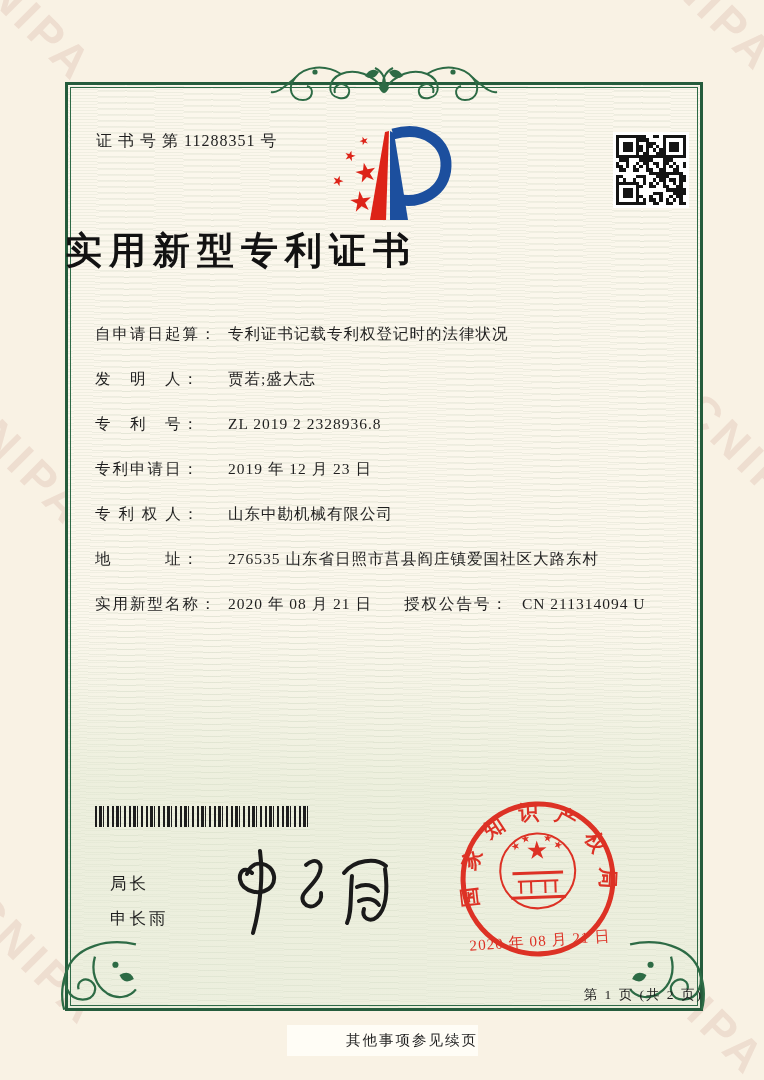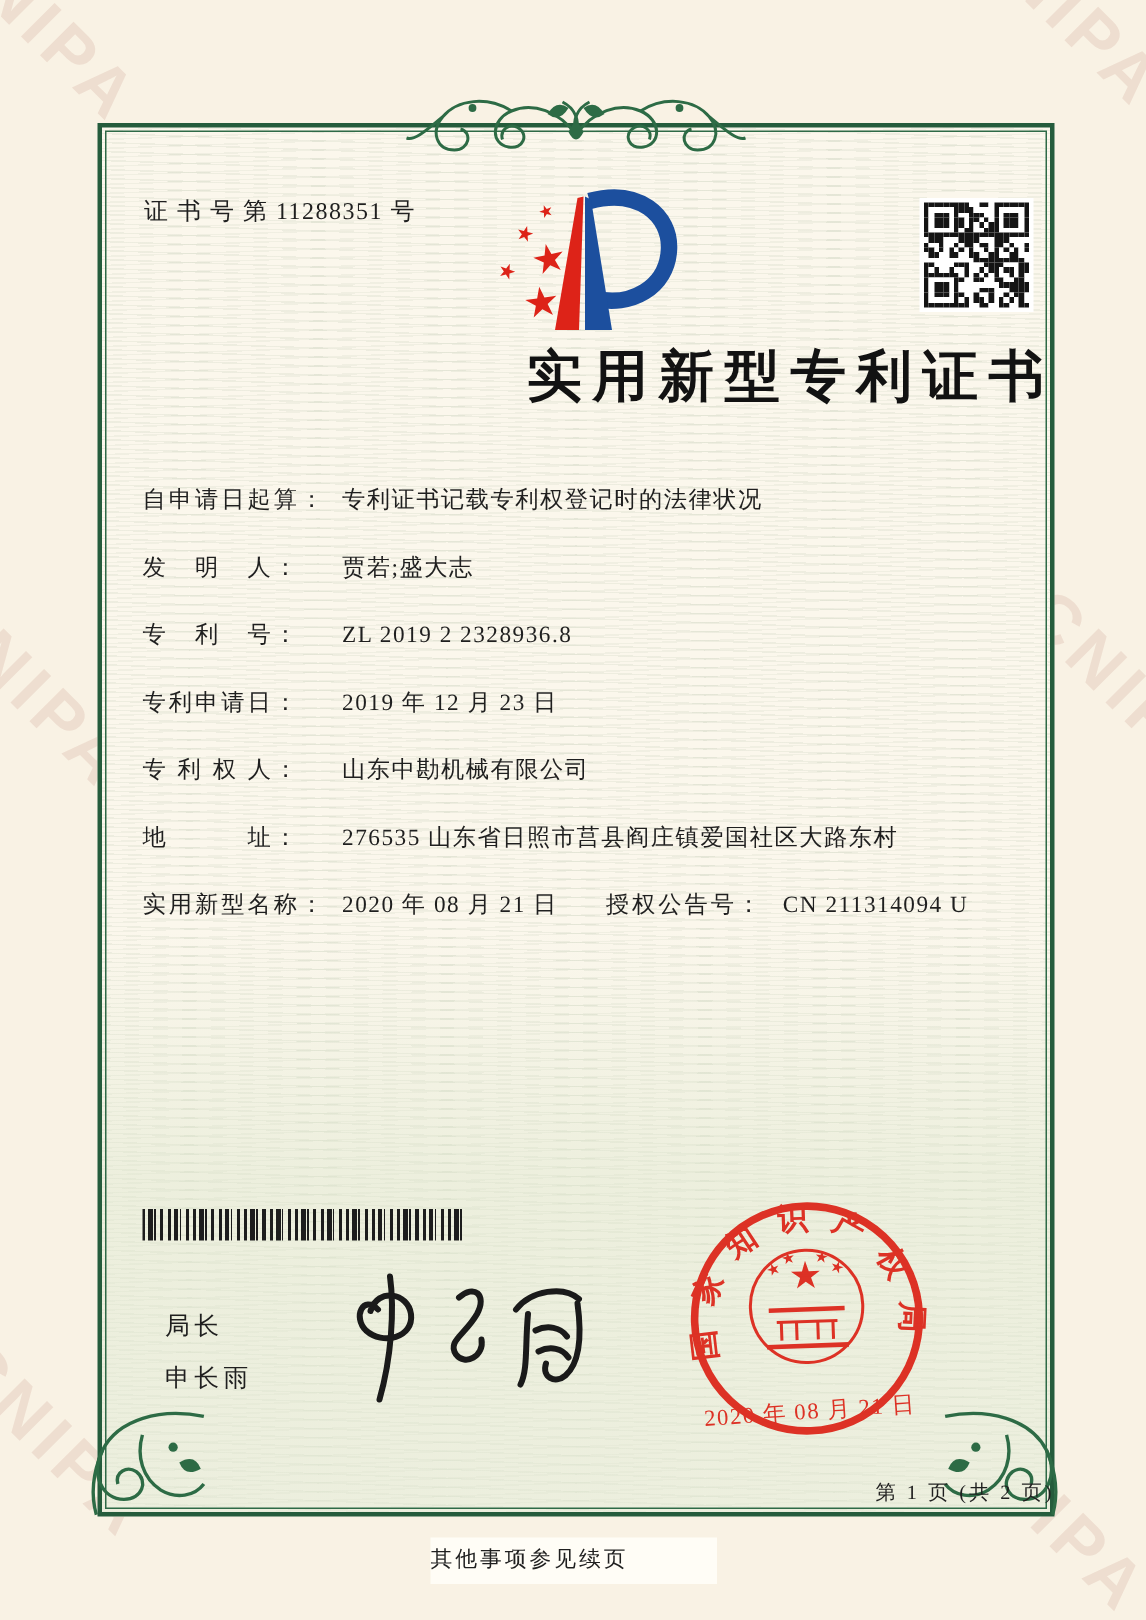--- a/index.html
+++ b/index.html
@@ -16,21 +16,21 @@
       background:
         linear-gradient(to bottom, rgba(228,236,216,0) 58%, rgba(219,229,203,.45) 76%, rgba(224,232,210,.55) 100%),
         repeating-linear-gradient(2deg, rgba(148,168,138,.13) 0 1px, rgba(0,0,0,0) 1px 6px),
         repeating-linear-gradient(-2deg, rgba(148,168,138,.10) 0 1px, rgba(0,0,0,0) 1px 6px),
         #fbf7ec;}
   .frame::after{content:"";position:absolute;inset:2px;border:1px solid #2e6a47;pointer-events:none;}
 
   .ornament{position:absolute;pointer-events:none;}
 
   .cert-no{position:absolute;left:96px;top:131px;font-size:16px;letter-spacing:1px;}
-  .title{position:absolute;left:65px;top:226px;width:638px;text-align:right;font-size:37px;font-weight:700;
+  .title{position:absolute;left:65px;top:226px;width:638px;text-align:left;font-size:37px;font-weight:700;
          letter-spacing:7px;color:#121212;}
 
   .qr{position:absolute;left:613px;top:132px;width:76px;height:76px;background:#fff;padding:3px;box-sizing:border-box;
       display:grid;grid-template-columns:repeat(21,1fr);grid-template-rows:repeat(21,1fr);}
   .qr i{background:#fff;}
   .qr i.m{background:#141414;}
 
   .logo{position:absolute;left:323px;top:120px;width:138px;height:108px;}
 
   .fields{position:absolute;left:95px;top:320px;width:600px;font-size:15.5px;}
@@ -51,21 +51,21 @@
   .signature{position:absolute;left:222px;top:843px;width:185px;height:98px;}
 
   .seal{position:absolute;left:451px;top:798px;width:174px;height:162px;opacity:.93;transform:rotate(-2deg);}
   .seal text{fill:#dc2418;}
   .seal-ring-text{font-size:20px;letter-spacing:14px;font-weight:bold;font-family:"Liberation Serif","DejaVu Serif",serif;}
   .seal-date{font-size:15px;letter-spacing:1px;font-family:"Liberation Serif","DejaVu Serif",serif;}
 
   .page-num{position:absolute;left:65px;top:986px;width:638px;text-align:right;font-size:13.5px;letter-spacing:2px;}
 
   .foot-note{position:absolute;left:287px;top:1025px;width:191px;height:31px;line-height:31px;background:#fffdf6;
-             text-align:left;font-size:14.5px;letter-spacing:2px;}
+             text-align:right;font-size:14.5px;letter-spacing:2px;}
 </style>
 </head>
 <body>
 
 <div class="page">
 
   <div class="wm" style="left:-55px;top:-12px;">CNIPA</div>
   <div class="wm" style="left:628px;top:-22px;">CNIPA</div>
   <div class="wm" style="left:468px;top:295px;">CNIPA</div>
   <div class="wm" style="left:-62px;top:432px;">CNIPA</div>

